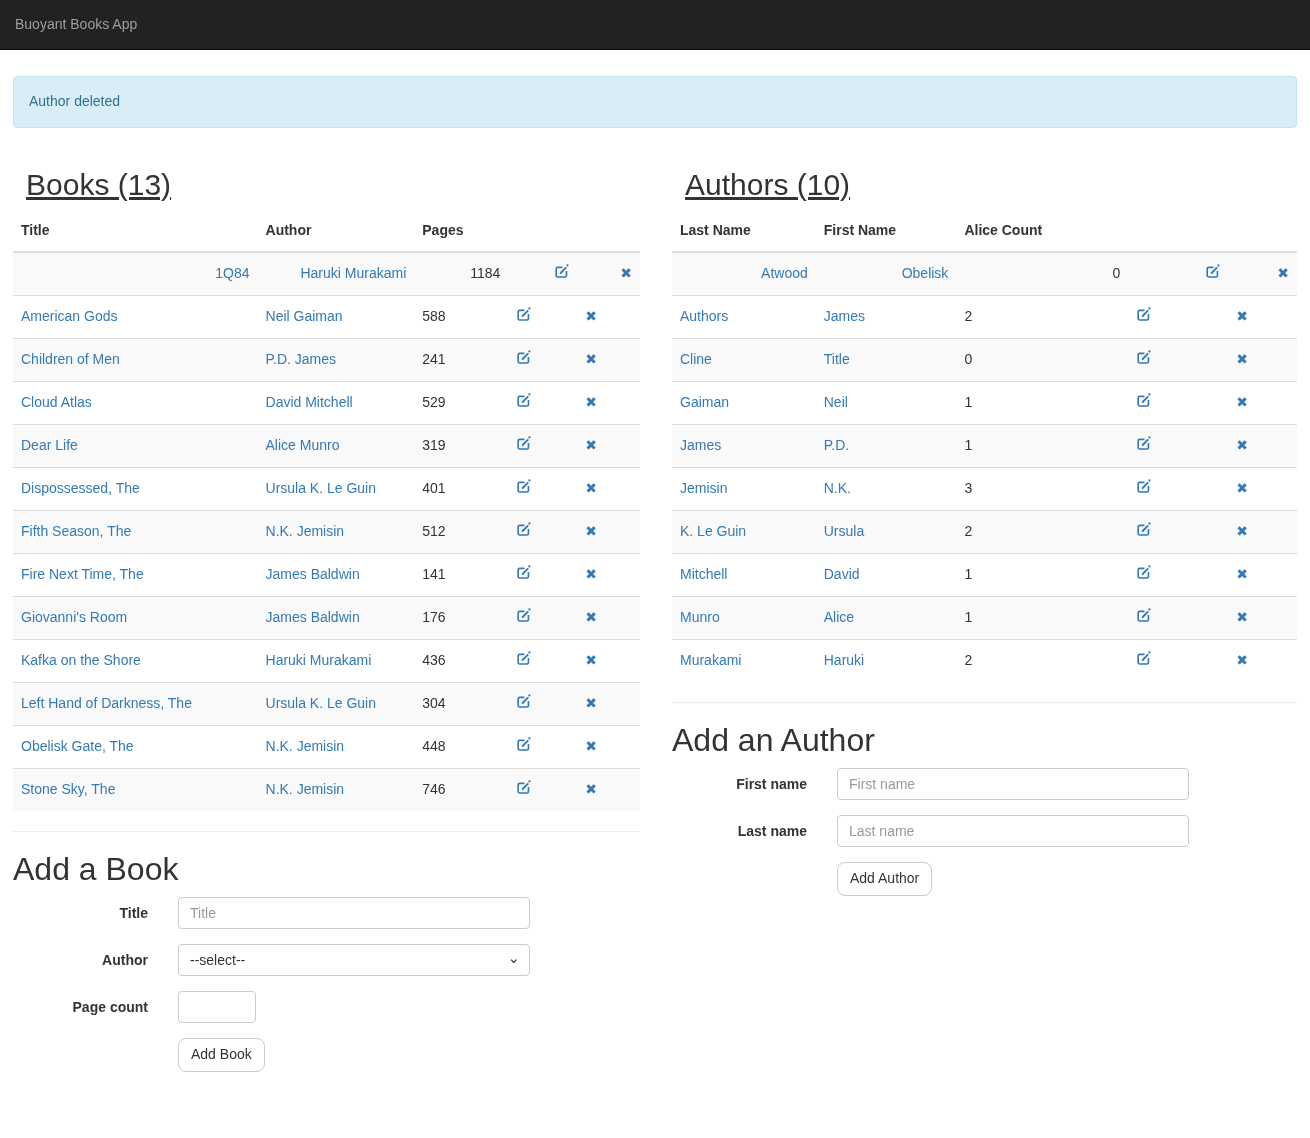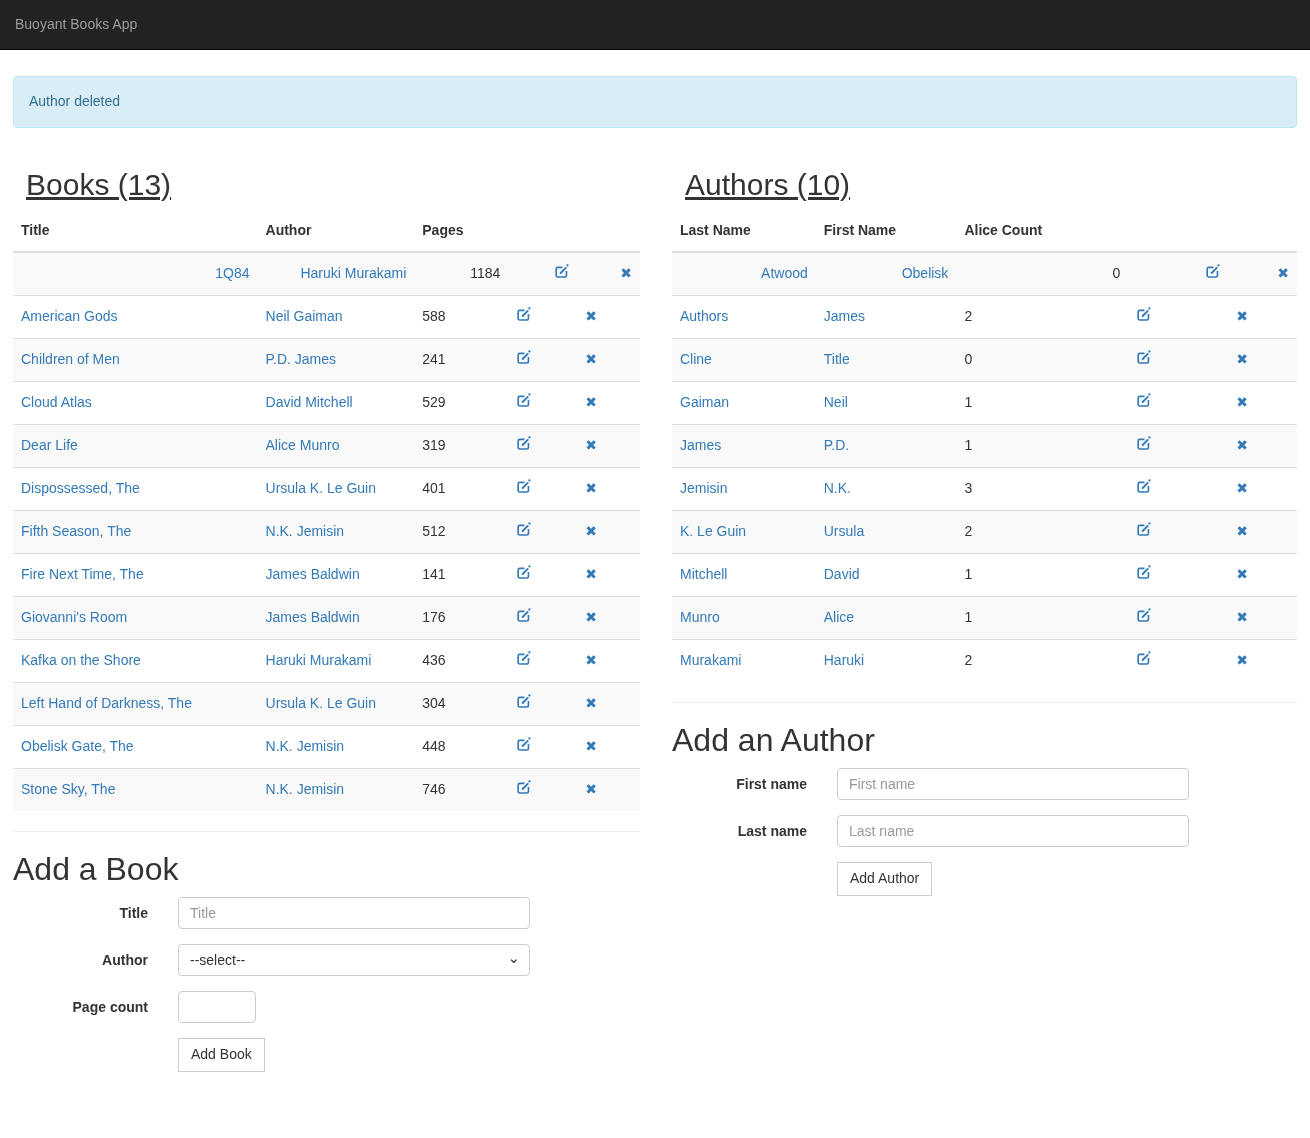--- a/index.html
+++ b/index.html
@@ -145,21 +145,21 @@
   }
 
   .btn-default {
     display: inline-block;
     padding: 6px 12px;
     font-size: 14px;
     font-family: "Liberation Sans", "DejaVu Sans", sans-serif;
     color: #333;
     background: #fff;
     border: 1px solid #ccc;
-    border-radius: 0;
+    border-radius: 8px;
     line-height: 1.42857;
     cursor: pointer;
   }
   .btn-offset { margin-left: 165px; }
 </style>
 </head>
 <body>
 
 <nav class="navbar">
   <a href="#" class="navbar-brand">Buoyant Books App</a>

